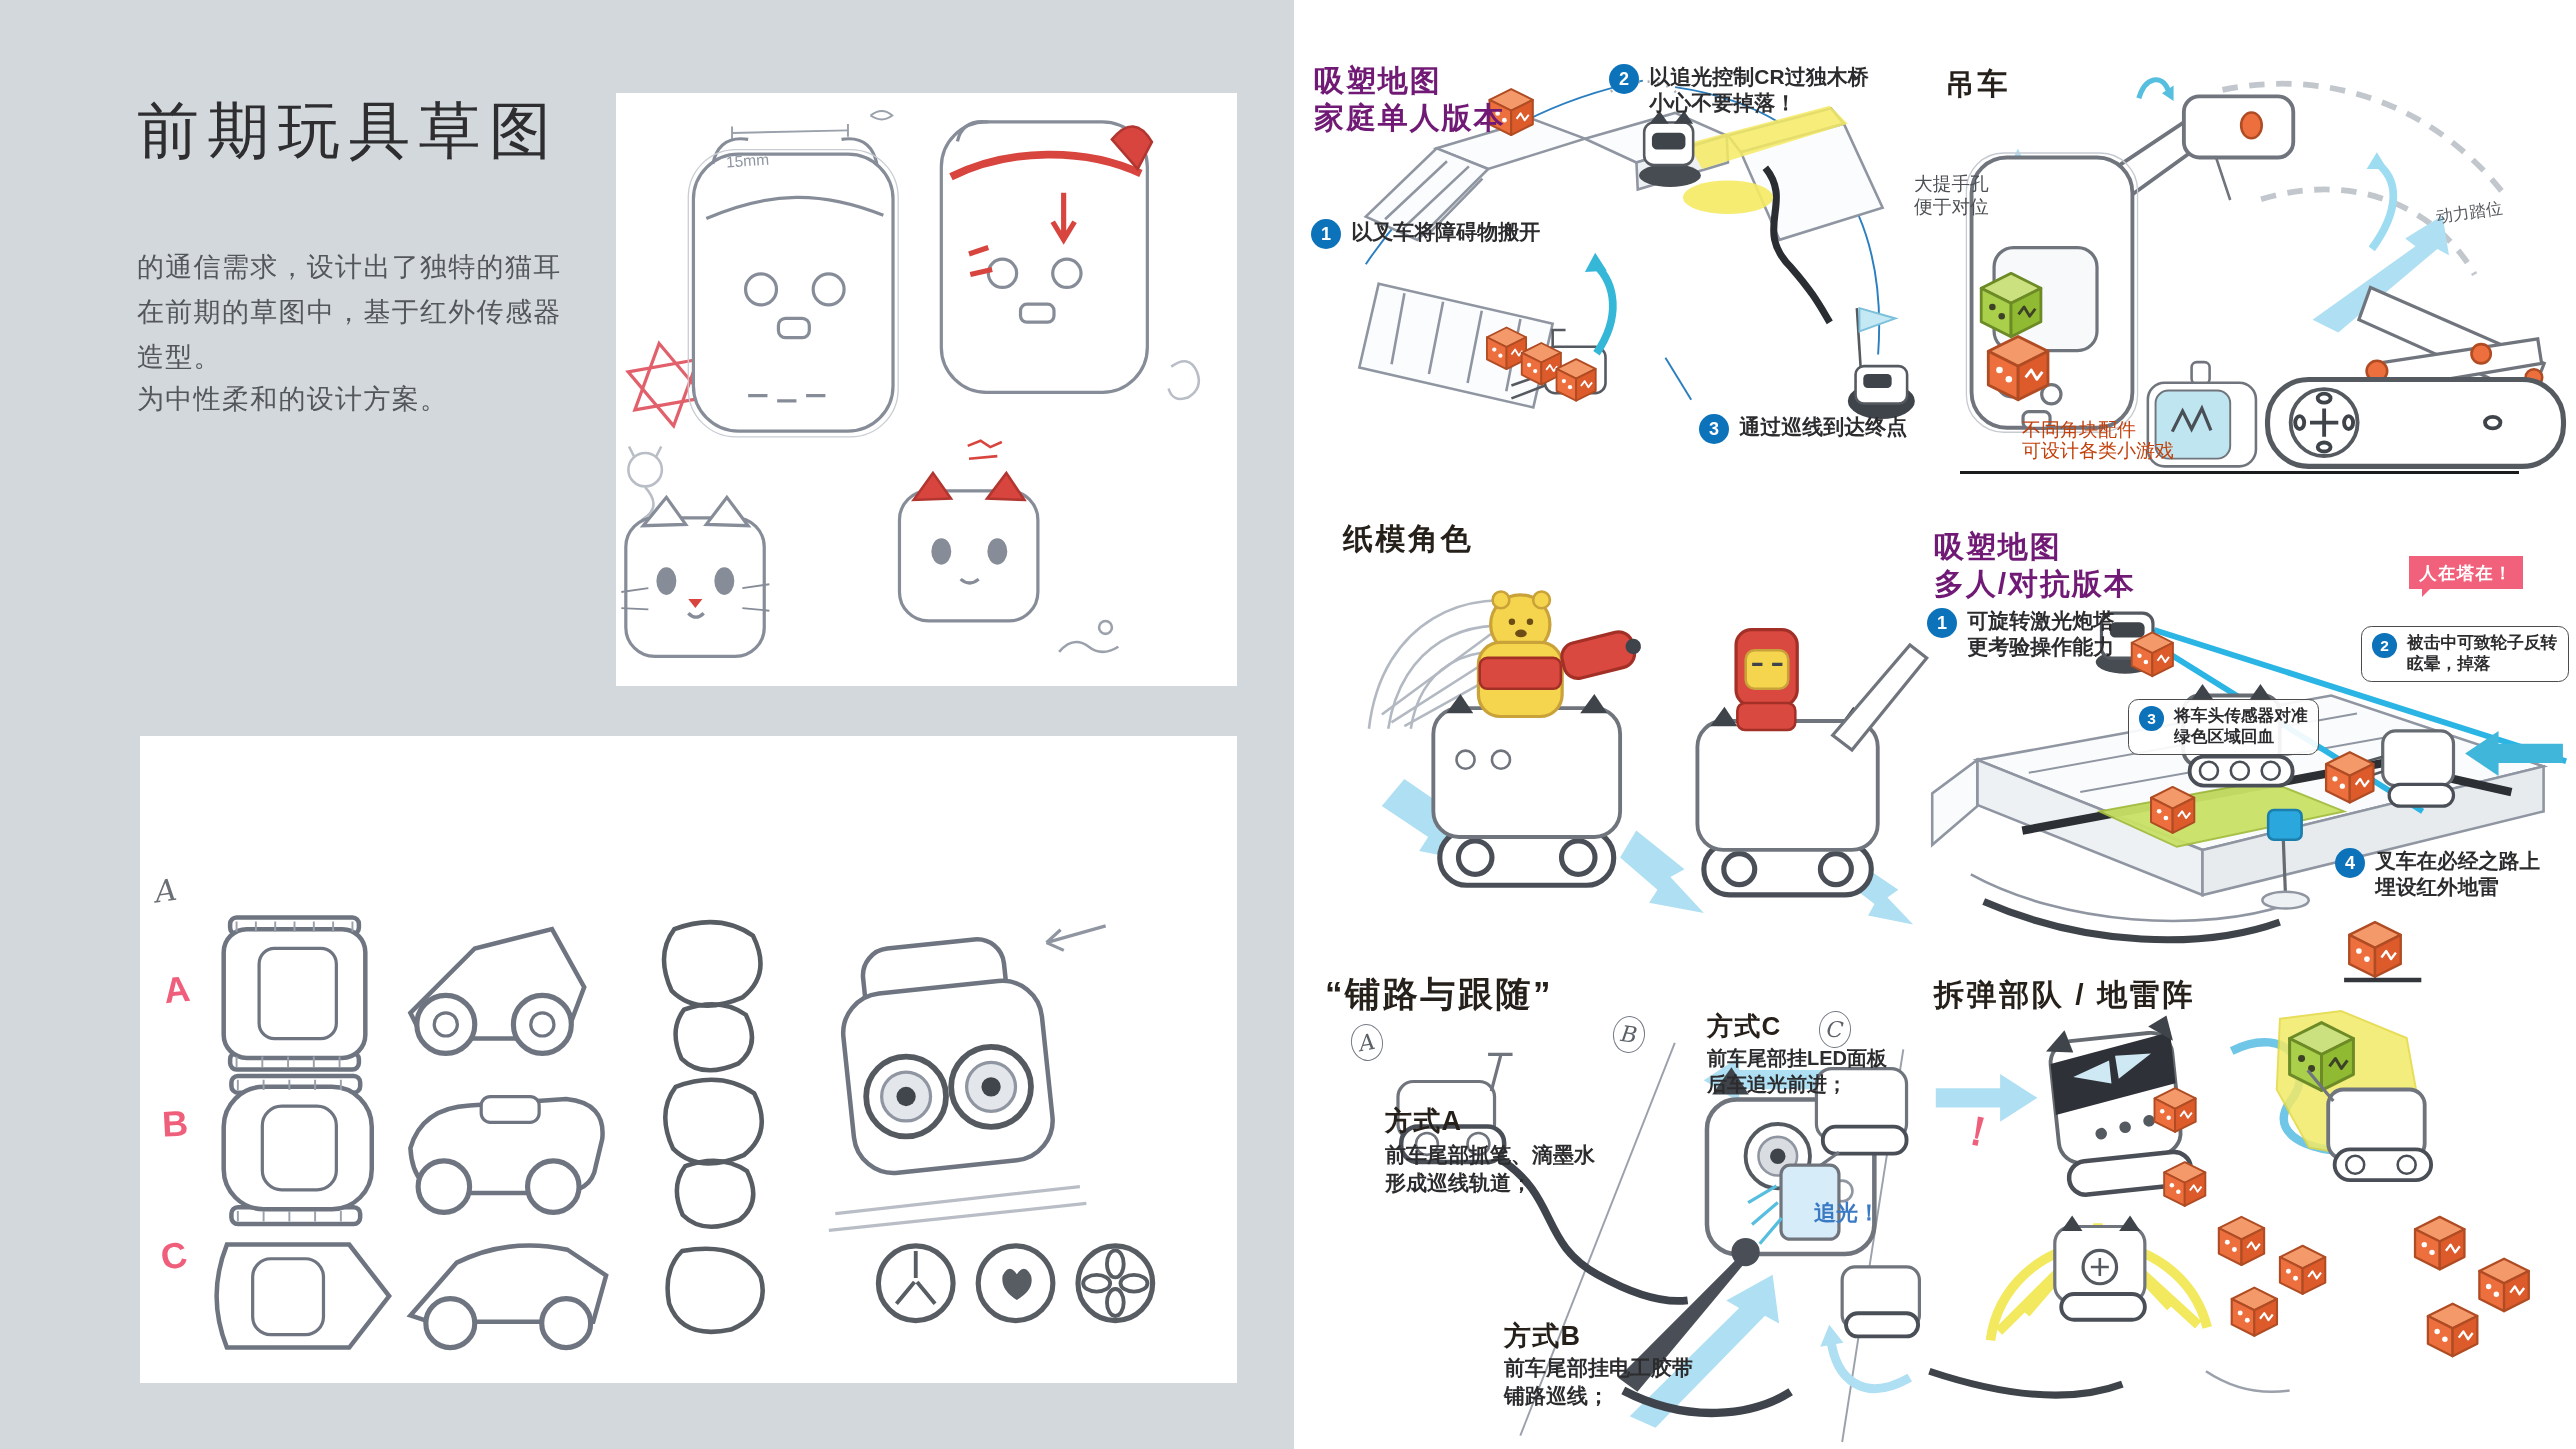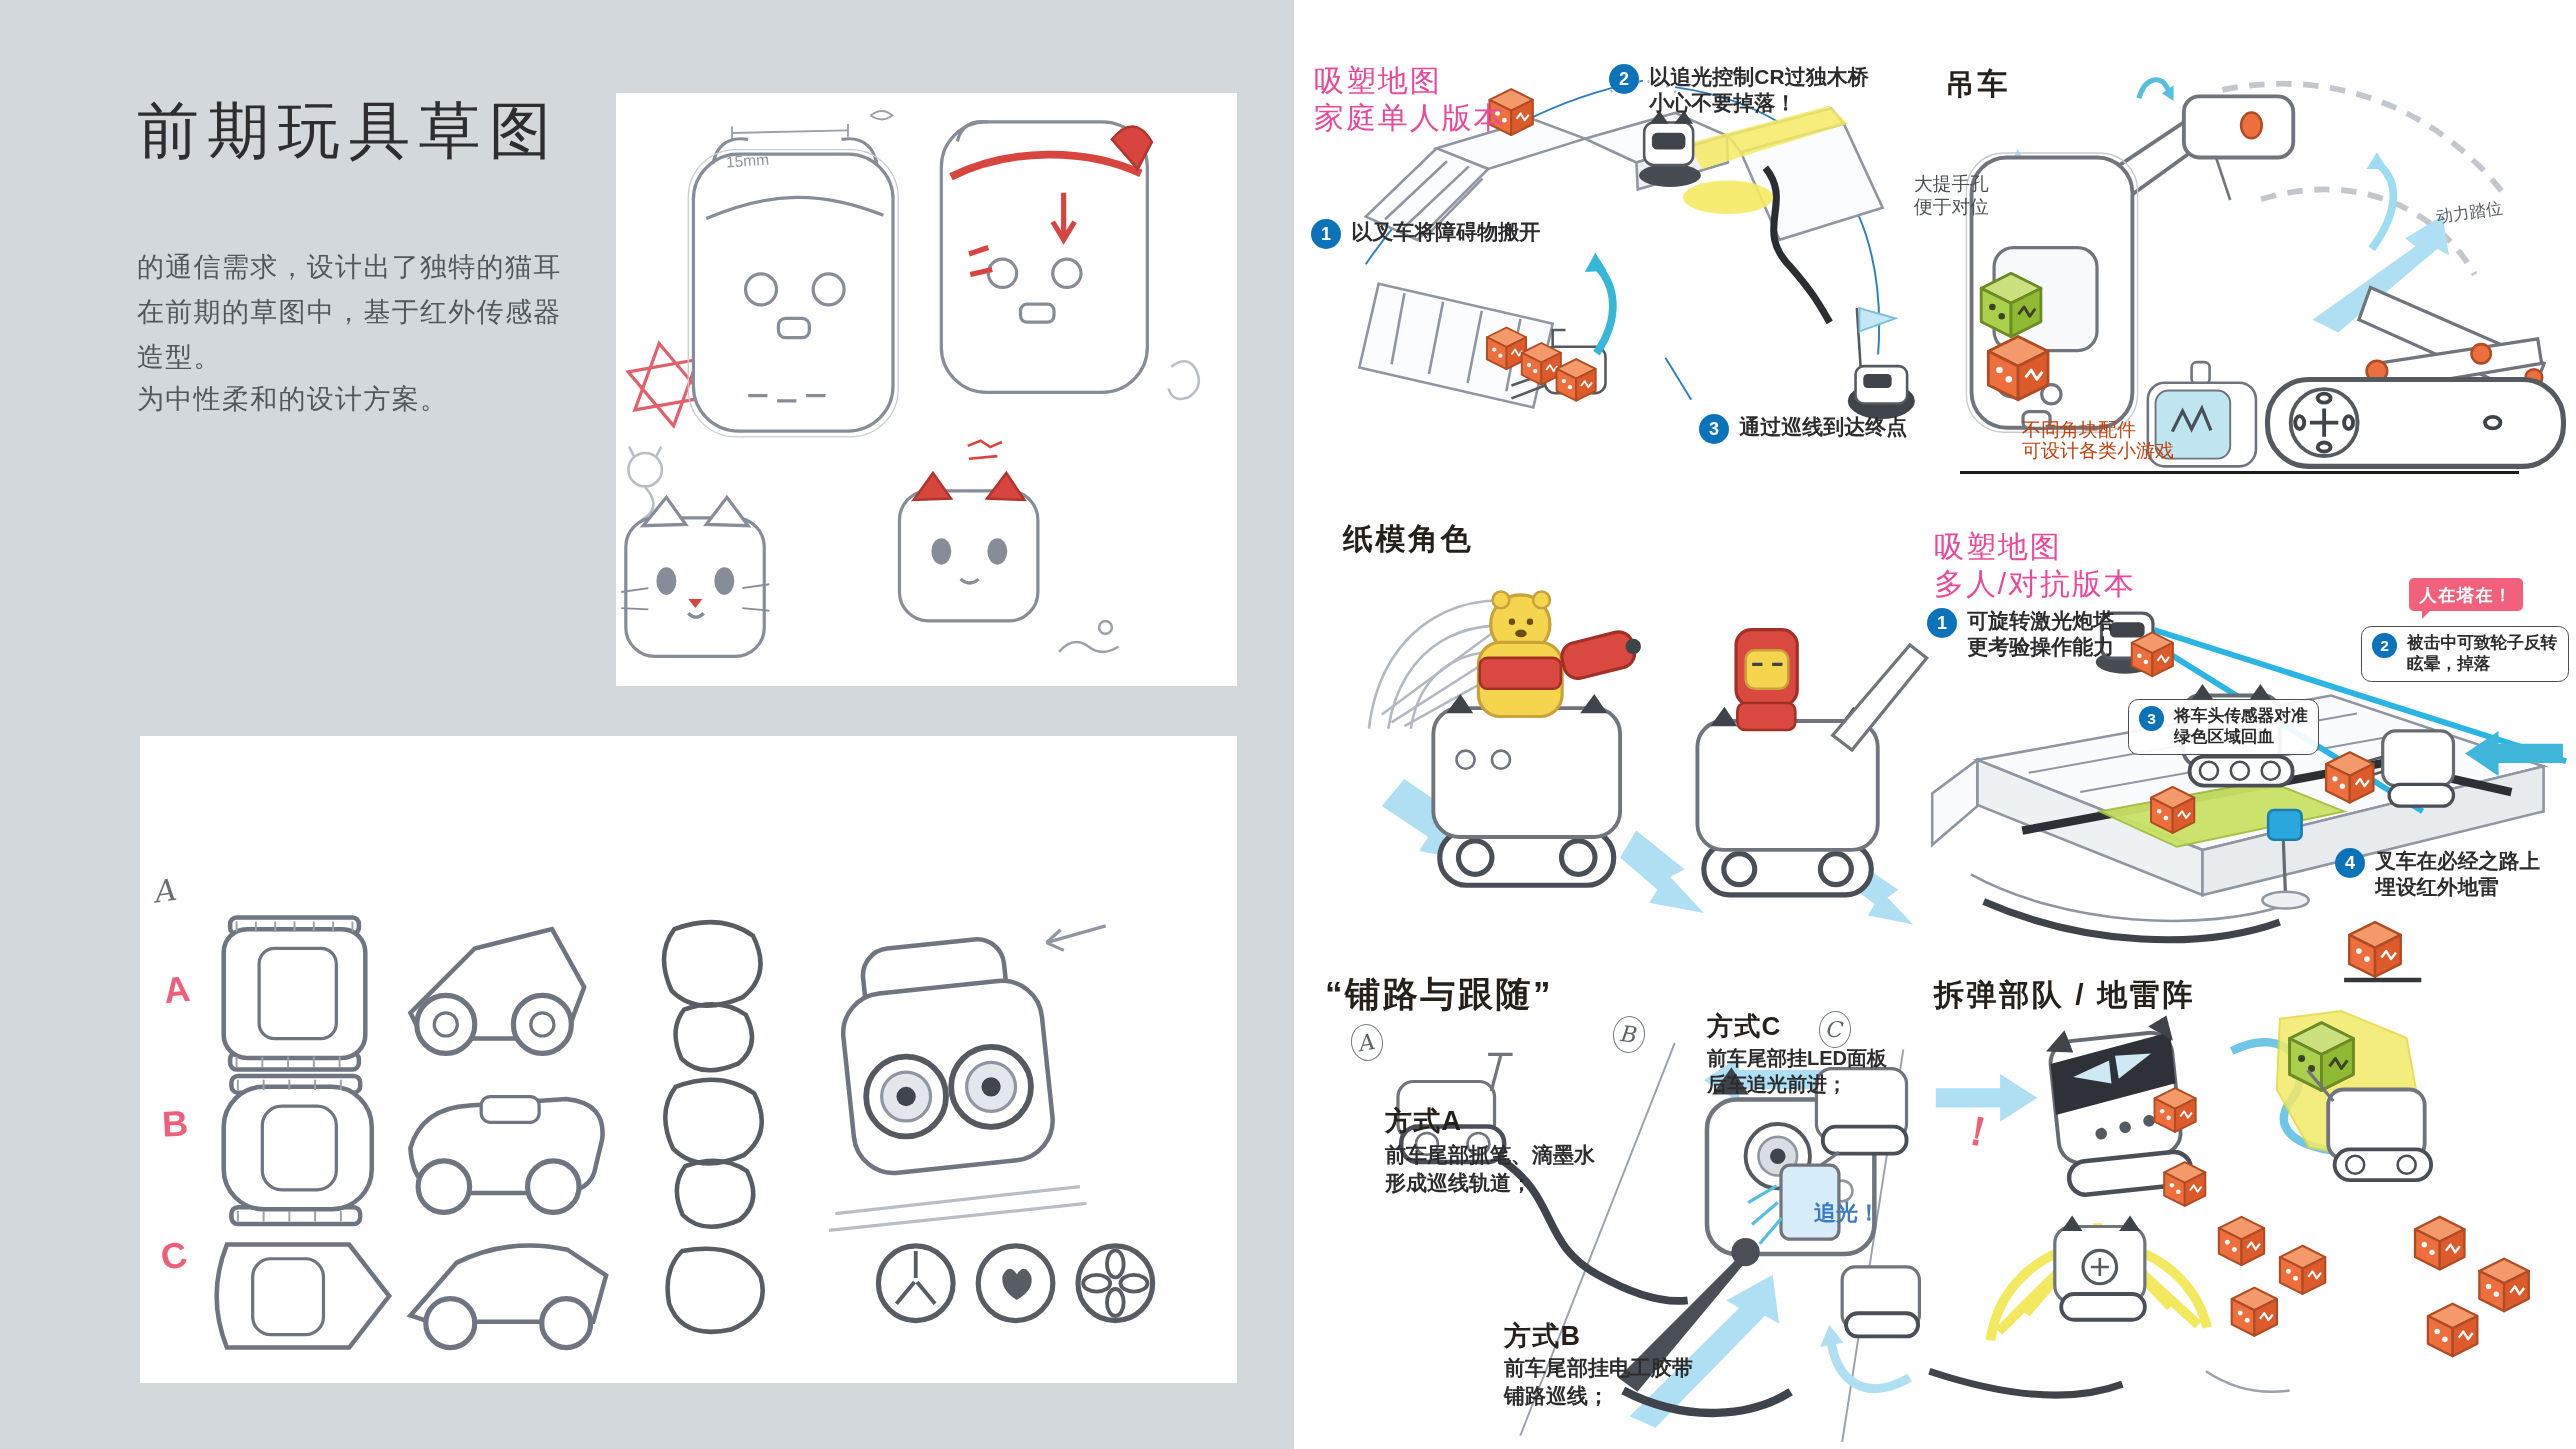--- a/index.html
+++ b/index.html
@@ -16,21 +16,21 @@
   #panel1{left:616px;top:93px;width:621px;height:593px}
   #panel2{left:140px;top:736px;width:1097px;height:647px}
   .rowlab{font-size:36px;font-weight:700;color:#ef5f7b}
   #row-a{left:164px;top:969px;transform:rotate(-6deg)}
   #row-b{left:162px;top:1103px;transform:rotate(-3deg)}
   #row-c{left:161px;top:1235px;transform:rotate(-9deg)}
   #corner-a{left:155px;top:873px;font-size:30px;color:#6a6f76;font-family:"DejaVu Serif",serif;
       font-style:italic;transform:rotate(-8deg)}
   #panel1-dim{left:726px;top:152px;font-size:15.5px;color:#8f96a1;transform:rotate(-4deg)}
   
-  .h-blue{color:#ec4899;font-weight:400;font-size:30px;line-height:37px;letter-spacing:1.9px;white-space:nowrap}
+  .h-blue{color:#701a75;font-weight:700;font-size:30px;line-height:37px;letter-spacing:1.9px;white-space:nowrap}
   .h-black{color:#26201b;font-weight:700;font-size:30px;letter-spacing:2.6px;white-space:nowrap}
   #h-single{left:1314px;top:62px}
   #h-crane{left:1945px;top:64px}
   #h-paper{left:1343px;top:519px}
   #h-multi{left:1934px;top:528px}
   #h-paving{left:1325px;top:971px;font-size:35px}
   #h-bomb{left:1934px;top:975px}
   
   .ann{display:flex;gap:10.3px;align-items:flex-start;color:#2c2c2e;font-weight:600;white-space:nowrap}
   .ann .lines{display:flex;flex-direction:column}
@@ -41,22 +41,22 @@
   .t-lg{font-size:21px;line-height:26.4px}
   .t-sm{font-size:16.7px;line-height:20.6px}
   .callout{border:1.9px solid #4c4c4c;border-radius:10.3px;padding:6.4px 10.3px;background:rgba(255,255,255,.92)}
   #ann-s1-1{left:1311px;top:219px}
   #ann-s1-2{left:1609px;top:64px}
   #ann-s1-3{left:1699px;top:414px}
   #ann-m-1{left:1927px;top:608px}
   #ann-m-2{left:2361px;top:626px}
   #ann-m-3{left:2128px;top:699px}
   #ann-m-4{left:2335px;top:848px}
-  #badge{left:2409px;top:578px;background:#f2617c;color:#fff;font-size:17.4px;font-weight:700;
-      padding:4.5px 10.3px;border-radius:5px;letter-spacing:1.3px;white-space:nowrap}
+  #badge{left:2409px;top:556px;background:#f2617c;color:#fff;font-size:17.4px;font-weight:700;
+      padding:4.5px 10.3px;border-radius:0;letter-spacing:1.3px;white-space:nowrap}
   #badge::after{content:"";position:absolute;left:13px;bottom:-7.7px;width:0;height:0;
       border:7px solid transparent;border-top-color:#f2617c;border-left-color:#f2617c}
   
   .mlabel{font-size:27px;font-weight:800;color:#26201b;letter-spacing:1.3px;white-space:nowrap}
   .mtext{font-size:21px;line-height:28px;color:#2c2c2e;font-weight:600;white-space:nowrap}
   #mA-label{left:1385px;top:1103px}#mA-text{left:1385px;top:1141px}
   #mC-label{left:1707px;top:1009px;font-size:26px}#mC-text{left:1707px;top:1045px;font-size:20px;line-height:26px}
   #mB-label{left:1504px;top:1318px}#mB-text{left:1504px;top:1354px}
   #chase{left:1814px;top:1198px;color:#3a79c4;font-size:22px;font-weight:700}
   .circ{width:30px;height:35px;border:1.9px solid #767c86;border-radius:50%;color:#5c6167;font-size:22px;

